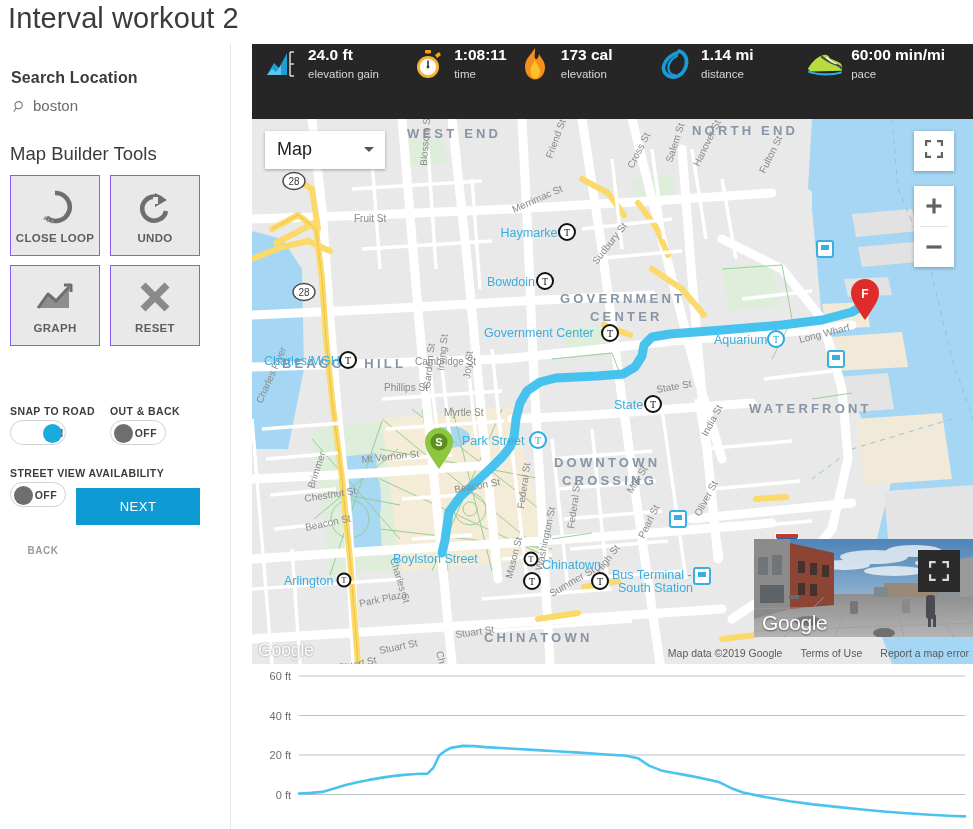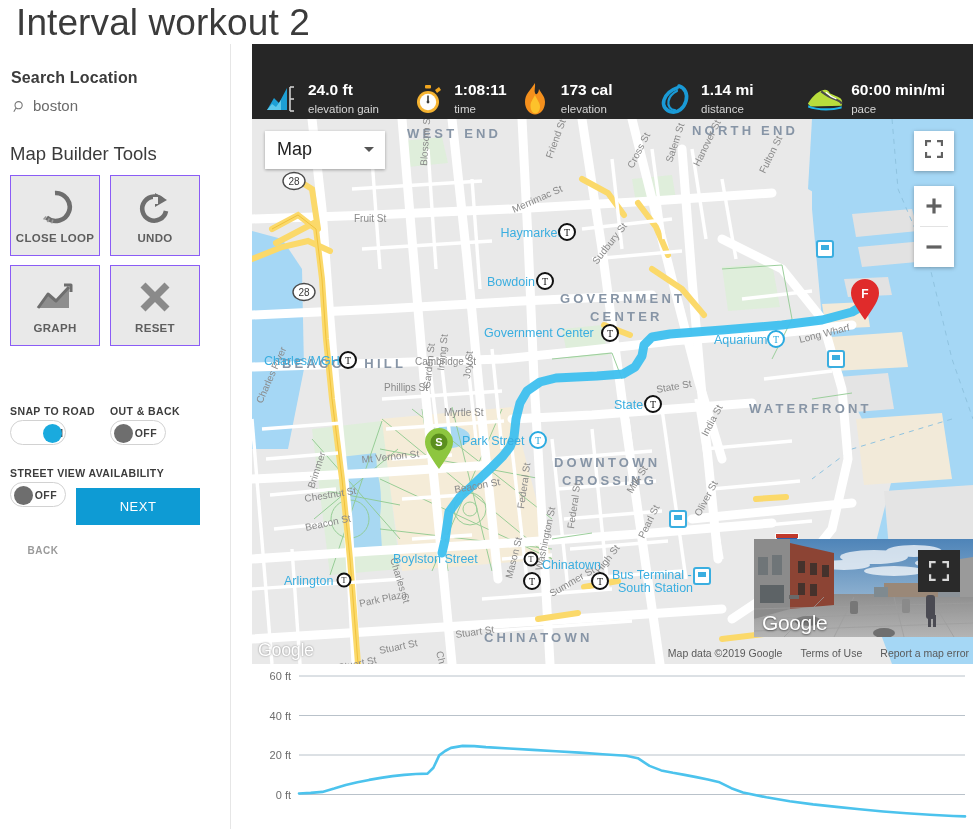--- a/index.html
+++ b/index.html
@@ -7,22 +7,22 @@
     margin: 0; padding: 0;
     width: 973px; height: 829px;
     background: #ffffff;
     font-family: "Liberation Sans", sans-serif;
     overflow: hidden;
   }
   #app { position: relative; width: 973px; height: 829px; background: #fff; }
 
   
   .page-title {
-    position: absolute; left: 16px; top: 2px;
-    font-size: 37px; color: #3b3b3b; font-weight: 400;
+    position: absolute; left: 8px; top: 2px;
+    font-size: 29px; color: #3b3b3b; font-weight: 400;
     letter-spacing: 0.1px;
   }
 
   
   .left-panel {
     position: absolute; left: 0; top: 44px;
     width: 231px; height: 785px;
     background: #ffffff;
     border-right: 1px solid #e6e6e6;
   }
@@ -110,21 +110,21 @@
     font-family: "Liberation Sans", sans-serif;
   }
 
   
   .right-col { position: absolute; left: 231px; top: 44px; width: 742px; height: 785px; }
 
   
   .stats-bar {
     position: absolute; left: 21px; top: 0; width: 721px; height: 75px;
     background: #262626;
-    display: flex; align-items: flex-end;
+    display: flex; align-items: flex-start;
   }
   .stat { display: flex; align-items: center; }
   .stat .sicon { width: 40px; height: 40px; display: flex; align-items: center; justify-content: center; flex: none; }
   .stat .stxt { margin-left: 6px; }
   .stat .sval { font-size: 15.5px; font-weight: bold; color: #ffffff; line-height: 17px; white-space: nowrap; }
   .stat .slab { font-size: 11.5px; color: #d6d6d6; line-height: 15px; white-space: nowrap; }
   #stat-0 { margin-left: 10px; width: 148px; }
   #stat-1 { width: 108px; }
   #stat-2 { width: 142px; }
   #stat-3 { width: 152px; }

